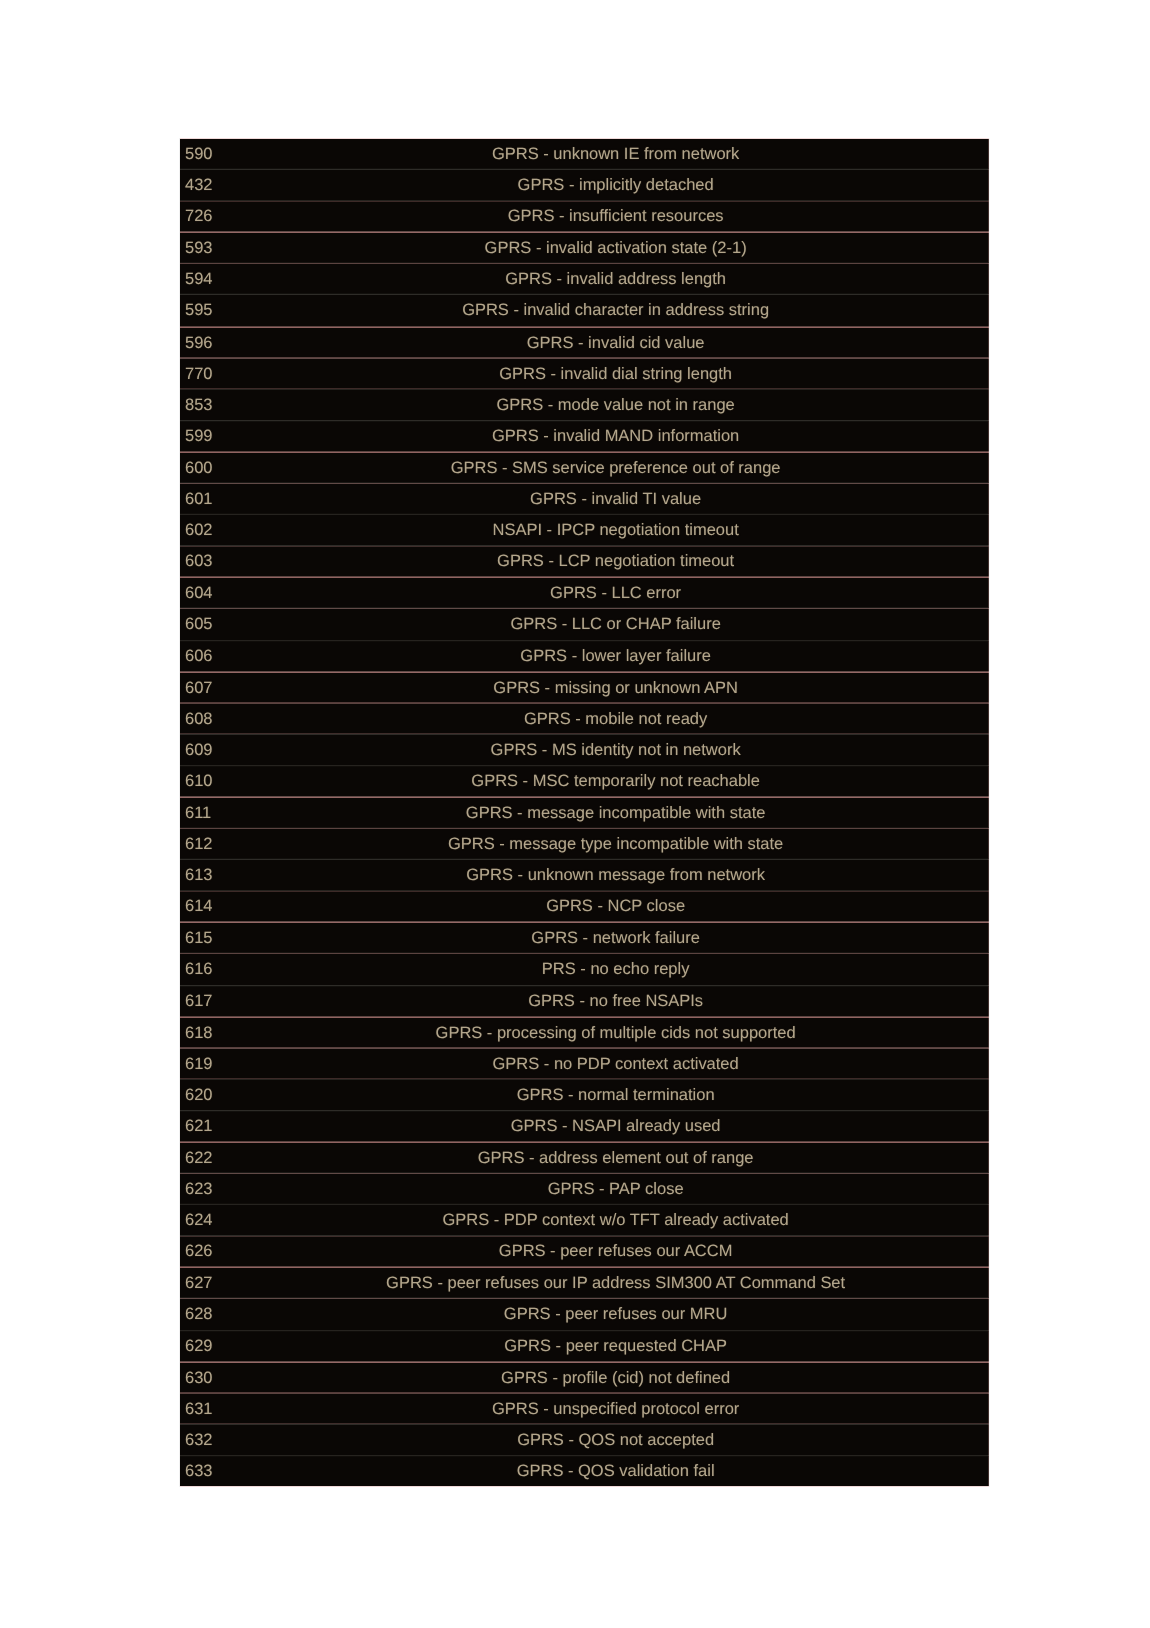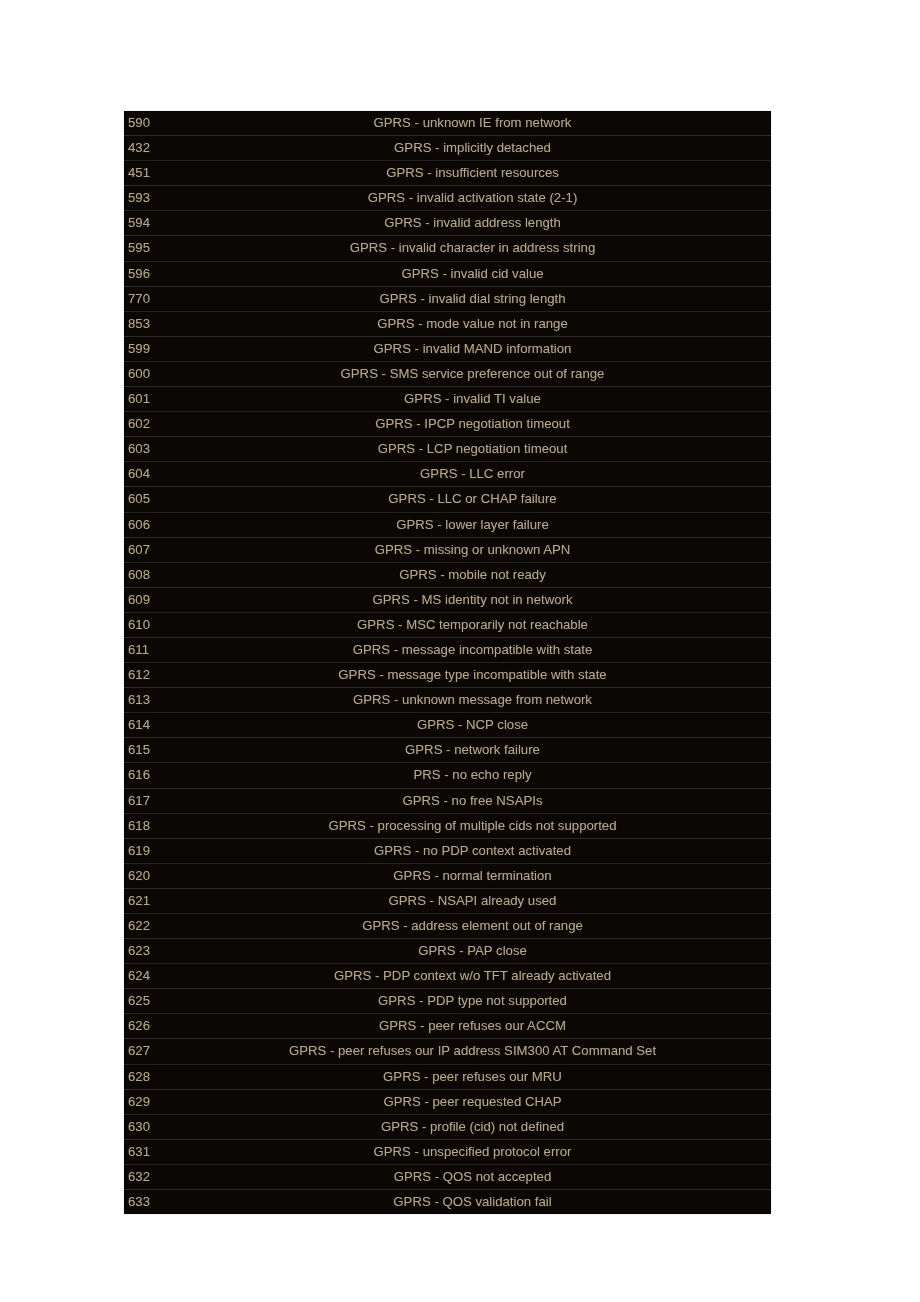--- a/index.html
+++ b/index.html
@@ -21,21 +21,21 @@
     left: 0;
     top: 0;
     width: 920px;
     height: 1302px;
     background: #ffffff;
   }
 
   
   .code-table {
     position: absolute;
-    left: 124px;
+    left: 144px;
     top: 111px;
     width: 647px;
     background: #fca5a5;
     border-collapse: collapse;
     box-shadow: 0 0 0 0.5px #e9e9e9;
   }
 
   .code-table table {
     width: 100%;
     border-collapse: collapse;
@@ -90,21 +90,21 @@
       <tbody>
           <tr>
             <td class="col-code">590</td>
             <td class="col-desc">GPRS - unknown IE from network</td>
           </tr>
           <tr>
             <td class="col-code">432</td>
             <td class="col-desc">GPRS - implicitly detached</td>
           </tr>
           <tr>
-            <td class="col-code">451</td>
+            <td class="col-code">726</td>
             <td class="col-desc">GPRS - insufficient resources</td>
           </tr>
           <tr>
             <td class="col-code">593</td>
             <td class="col-desc">GPRS - invalid activation state (2-1)</td>
           </tr>
           <tr>
             <td class="col-code">594</td>
             <td class="col-desc">GPRS - invalid address length</td>
           </tr>
@@ -131,21 +131,21 @@
           <tr>
             <td class="col-code">600</td>
             <td class="col-desc">GPRS - SMS service preference out of range</td>
           </tr>
           <tr>
             <td class="col-code">601</td>
             <td class="col-desc">GPRS - invalid TI value</td>
           </tr>
           <tr>
             <td class="col-code">602</td>
-            <td class="col-desc">GPRS - IPCP negotiation timeout</td>
+            <td class="col-desc">NSAPI - IPCP negotiation timeout</td>
           </tr>
           <tr>
             <td class="col-code">603</td>
             <td class="col-desc">GPRS - LCP negotiation timeout</td>
           </tr>
           <tr>
             <td class="col-code">604</td>
             <td class="col-desc">GPRS - LLC error</td>
           </tr>
           <tr>
@@ -220,24 +220,20 @@
             <td class="col-code">622</td>
             <td class="col-desc">GPRS - address element out of range</td>
           </tr>
           <tr>
             <td class="col-code">623</td>
             <td class="col-desc">GPRS - PAP close</td>
           </tr>
           <tr>
             <td class="col-code">624</td>
             <td class="col-desc">GPRS - PDP context w/o TFT already activated</td>
-          </tr>
-          <tr>
-            <td class="col-code">625</td>
-            <td class="col-desc">GPRS - PDP type not supported</td>
           </tr>
           <tr>
             <td class="col-code">626</td>
             <td class="col-desc">GPRS - peer refuses our ACCM</td>
           </tr>
           <tr>
             <td class="col-code">627</td>
             <td class="col-desc">GPRS - peer refuses our IP address SIM300 AT Command Set</td>
           </tr>
           <tr>

